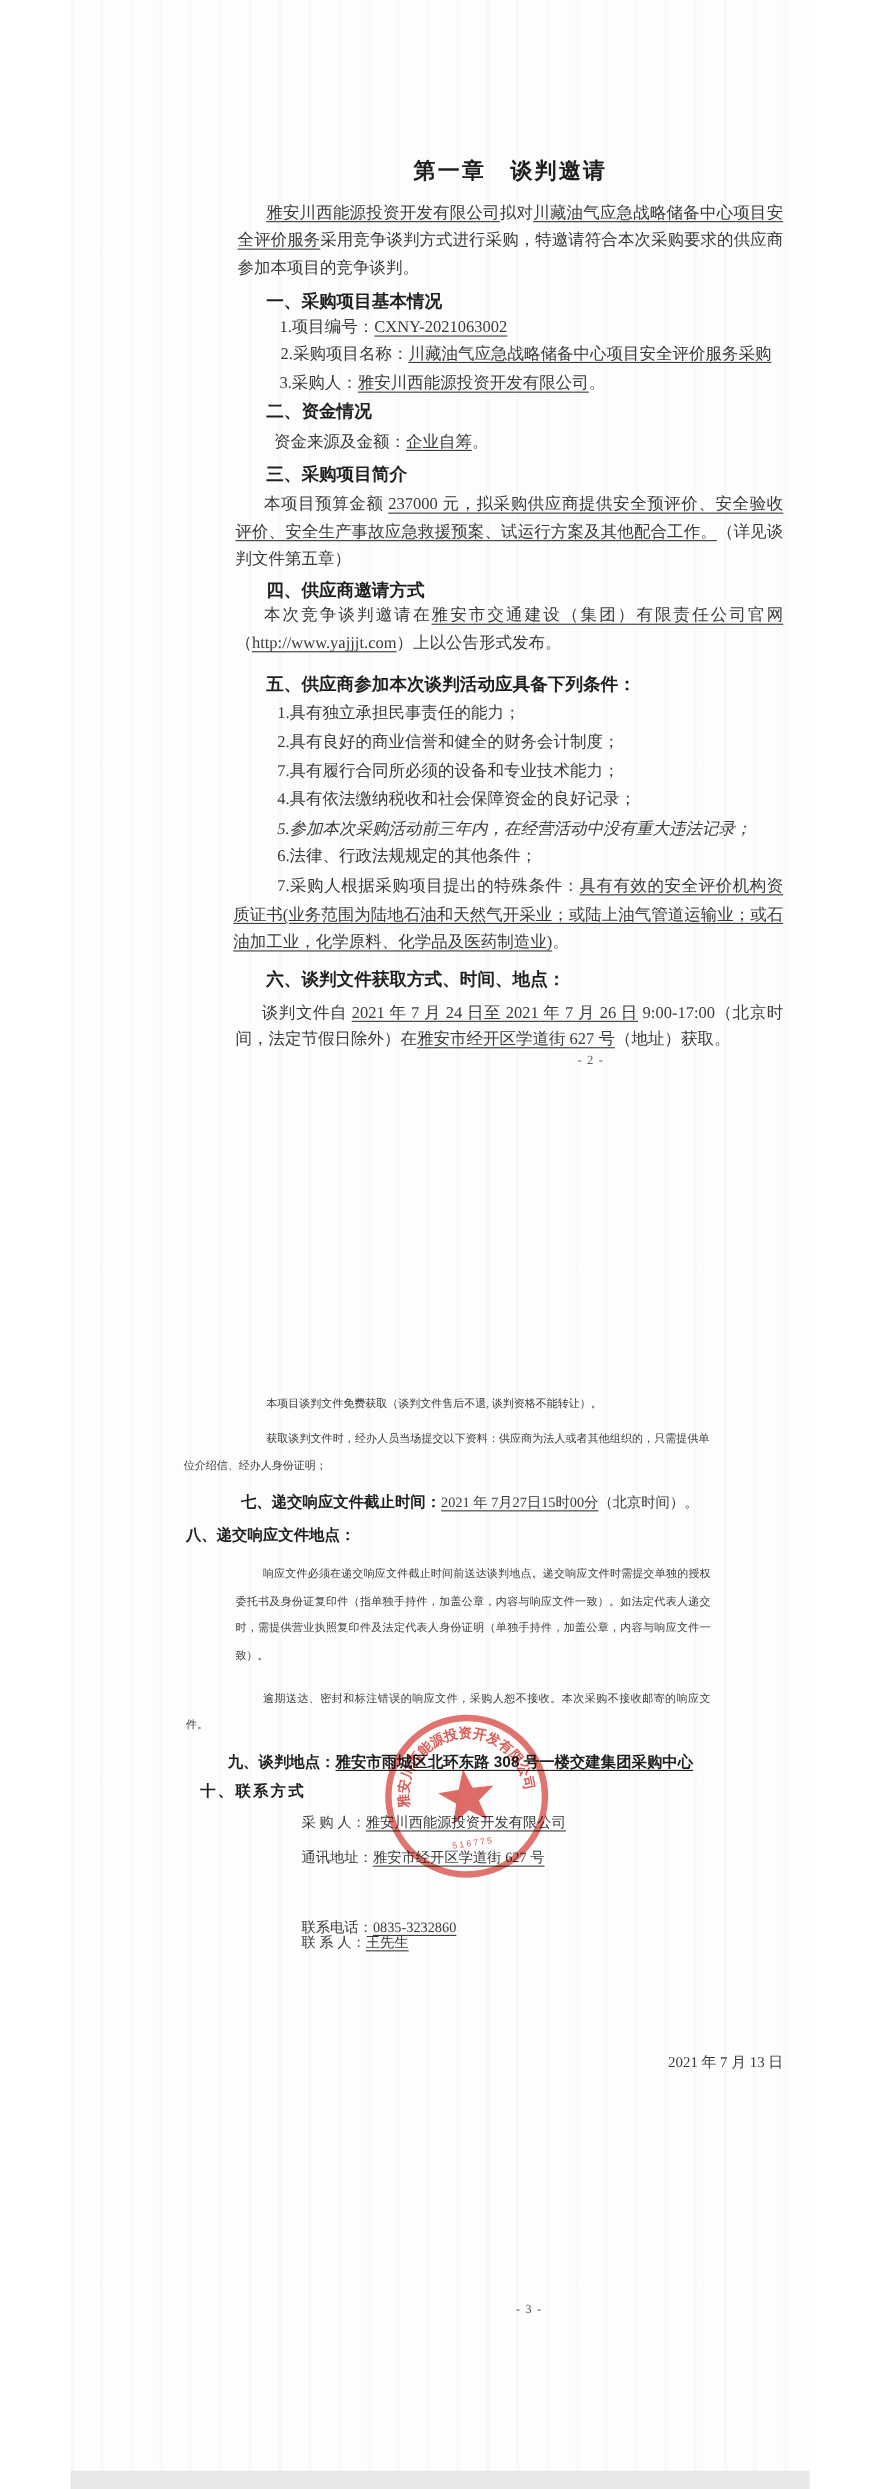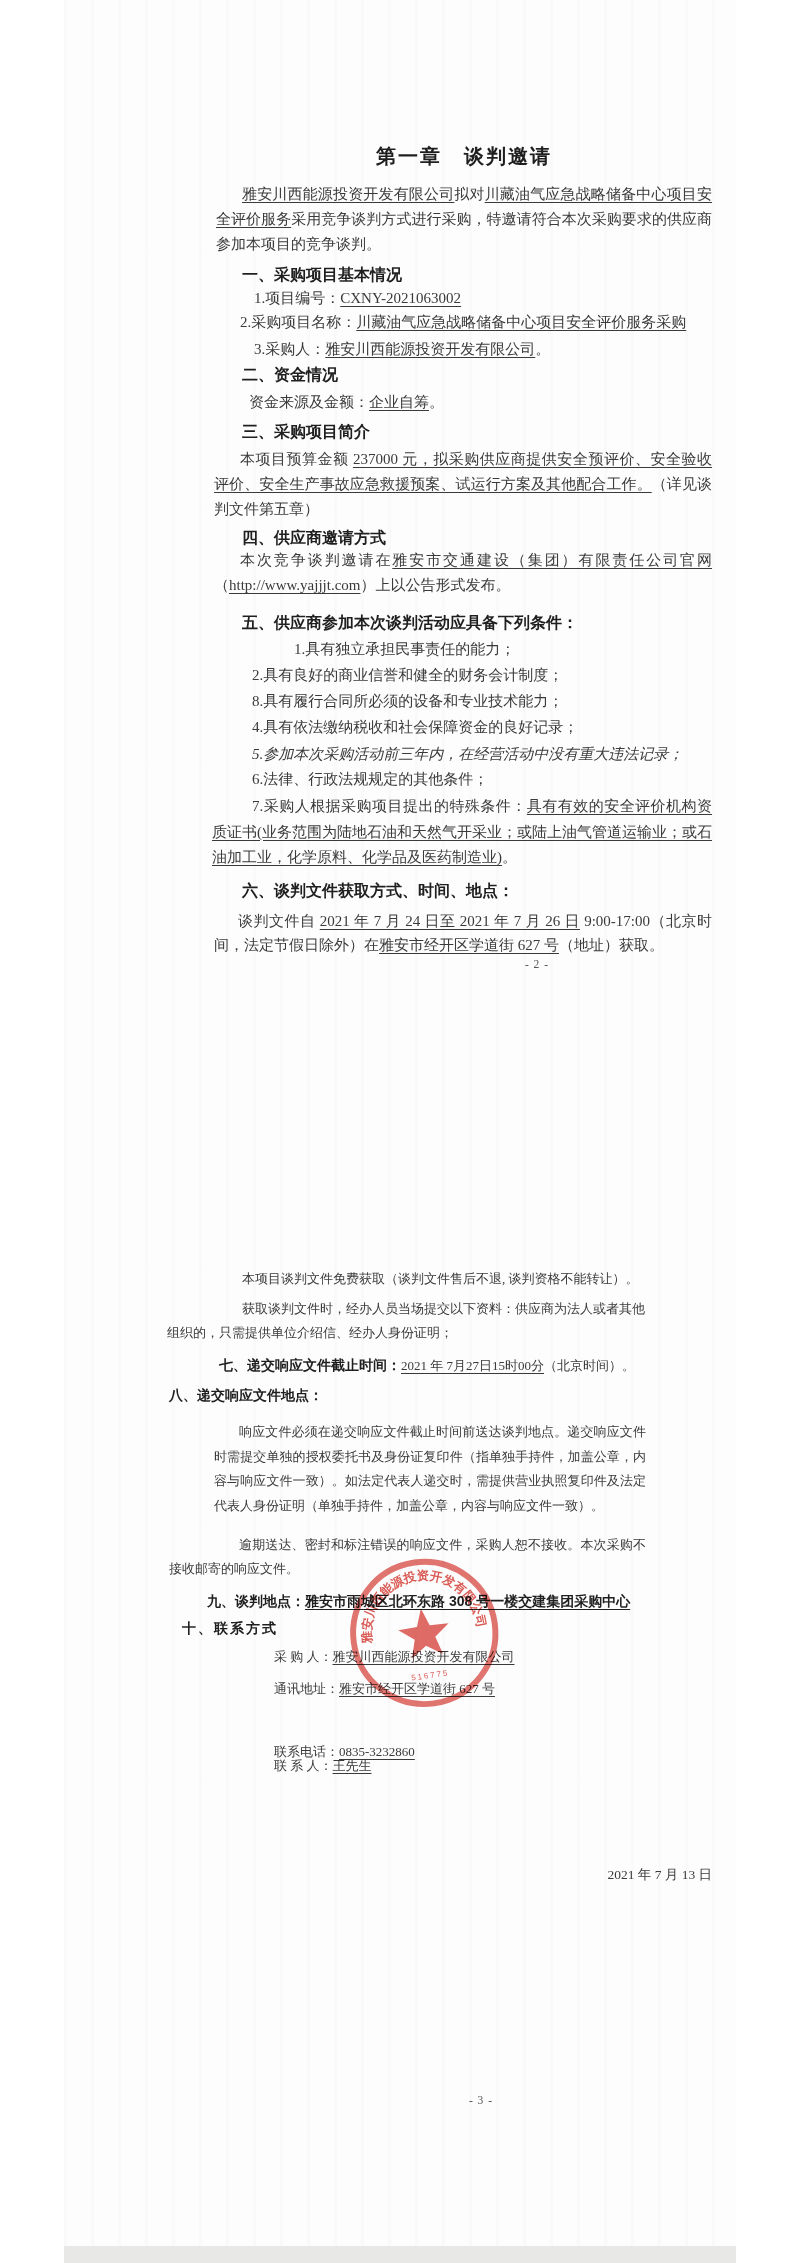--- a/index.html
+++ b/index.html
@@ -17,21 +17,21 @@
     color:#1e1e1e;font-family:"Liberation Sans","DejaVu Sans",sans-serif;line-height:26px;
   }
   .h{
     font-weight:bold;color:#1f1f1f;font-size:16px;line-height:1.25;
     font-family:"Liberation Sans","DejaVu Sans",sans-serif;
   }
   .h2s{font-size:14px;}
   .para{font-size:15px;line-height:25px;text-align:justify;}
   .line{font-size:15px;line-height:1.3;white-space:nowrap;}
   .p2{font-size:13px;}
-  .p2 .para, .para.p2t{font-size:13px;line-height:25px;text-align:justify;}
+  .p2 .para, .para.p2t{font-size:10px;line-height:25px;text-align:justify;}
   .line.p2t{font-size:13px;}
   .u{text-decoration:underline;text-underline-offset:3px;text-decoration-thickness:1px;}
   .footer{font-size:11.5px;color:#555;letter-spacing:1px;}
   .date-line{font-size:13.5px;text-align:right;}
   .bottom-strip{position:absolute;left:0;top:2246px;width:800px;height:17px;background:#e8e8e6;}
   .stamp{
     position:absolute;left:281px;top:1552px;width:158px;height:158px;
     mix-blend-mode:multiply;opacity:0.88;transform:rotate(-8deg);
   }
 </style>
@@ -43,41 +43,41 @@
   <section>
 
     <h1 class="abs title" style="top:143px;left:0;">第一章　谈判邀请</h1>
 
     <p class="abs para" style="top:182px;left:152px;width:496px;text-indent:26px;"><span class="u">雅安川西能源投资开发有限公司</span><span>拟对</span><span class="u">川藏油气应急战略储备中心项目安全评价服务</span><span>采用竞争谈判方式进行采购，特邀请符合本次采购要求的供应商参加本项目的竞争谈判。</span></p>
 
     <h2 class="abs h" style="top:265px;left:178px;">一、采购项目基本情况</h2>
 
     <p class="abs line" style="top:289px;left:190px;"><span>1.项目编号：</span><span class="u">CXNY-2021063002</span></p>
 
-    <p class="abs line" style="top:313px;left:176px;text-align:center;"><span>2.采购项目名称：</span><span class="u">川藏油气应急战略储备中心项目安全评价服务采购</span></p>
+    <p class="abs line" style="top:313px;left:191px;text-align:center;"><span>2.采购项目名称：</span><span class="u">川藏油气应急战略储备中心项目安全评价服务采购</span></p>
 
     <p class="abs line" style="top:340px;left:190px;"><span>3.采购人：</span><span class="u">雅安川西能源投资开发有限公司</span><span>。</span></p>
 
     <h2 class="abs h" style="top:365px;left:178px;">二、资金情况</h2>
 
     <p class="abs line" style="top:393px;left:185px;"><span>资金来源及金额：</span><span class="u">企业自筹</span><span>。</span></p>
 
     <h2 class="abs h" style="top:422px;left:178px;">三、采购项目简介</h2>
 
     <p class="abs para" style="top:447px;left:150px;width:498px;text-indent:26px;"><span>本项目预算金额 </span><span class="u">237000 元，拟采购供应商提供安全预评价、安全验收评价、安全生产事故应急救援预案、试运行方案及其他配合工作。</span><span>（详见谈判文件第五章）</span></p>
 
     <h2 class="abs h" style="top:528px;left:178px;">四、供应商邀请方式</h2>
 
     <p class="abs para" style="top:548px;left:150px;width:498px;text-indent:26px;"><span>本次竞争谈判邀请在</span><span class="u">雅安市交通建设（集团）有限责任公司官网</span><span>（</span><span class="u">http://www.yajjjt.com</span><span>）上以公告形式发布。</span></p>
 
     <h2 class="abs h" style="top:613px;left:178px;">五、供应商参加本次谈判活动应具备下列条件：</h2>
 
-    <p class="abs line" style="top:640px;left:188px;margin-left:42px;">1.具有独立承担民事责任的能力；</p>
+    <p class="abs line" style="top:640px;left:188px;">1.具有独立承担民事责任的能力；</p>
     <p class="abs line" style="top:666px;left:188px;">2.具有良好的商业信誉和健全的财务会计制度；</p>
-    <p class="abs line" style="top:692px;left:188px;">8.具有履行合同所必须的设备和专业技术能力；</p>
+    <p class="abs line" style="top:692px;left:188px;">7.具有履行合同所必须的设备和专业技术能力；</p>
     <p class="abs line" style="top:718px;left:188px;">4.具有依法缴纳税收和社会保障资金的良好记录；</p>
     <p class="abs line" style="top:745px;left:188px;font-style:italic;">5.参加本次采购活动前三年内，在经营活动中没有重大违法记录；</p>
     <p class="abs line" style="top:770px;left:188px;">6.法律、行政法规规定的其他条件；</p>
 
     <p class="abs para" style="top:794px;left:148px;width:500px;text-indent:40px;line-height:25.5px;"><span>7.采购人根据采购项目提出的特殊条件：</span><span class="u">具有有效的安全评价机构资质证书(业务范围为陆地石油和天然气开采业；或陆上油气管道运输业；或石油加工业，化学原料、化学品及医药制造业)</span><span>。</span></p>
 
     <h2 class="abs h" style="top:881px;left:178px;">六、谈判文件获取方式、时间、地点：</h2>
 
     <p class="abs para" style="top:909px;left:150px;width:498px;text-indent:24px;line-height:24px;"><span>谈判文件自 </span><span class="u">2021 年 7 月 24 日至 2021 年 7 月 26 日</span><span> 9:00-17:00（北京时间，法定节假日除外）在</span><span class="u">雅安市经开区学道街 627 号</span><span>（地址）获取。</span></p>
 

